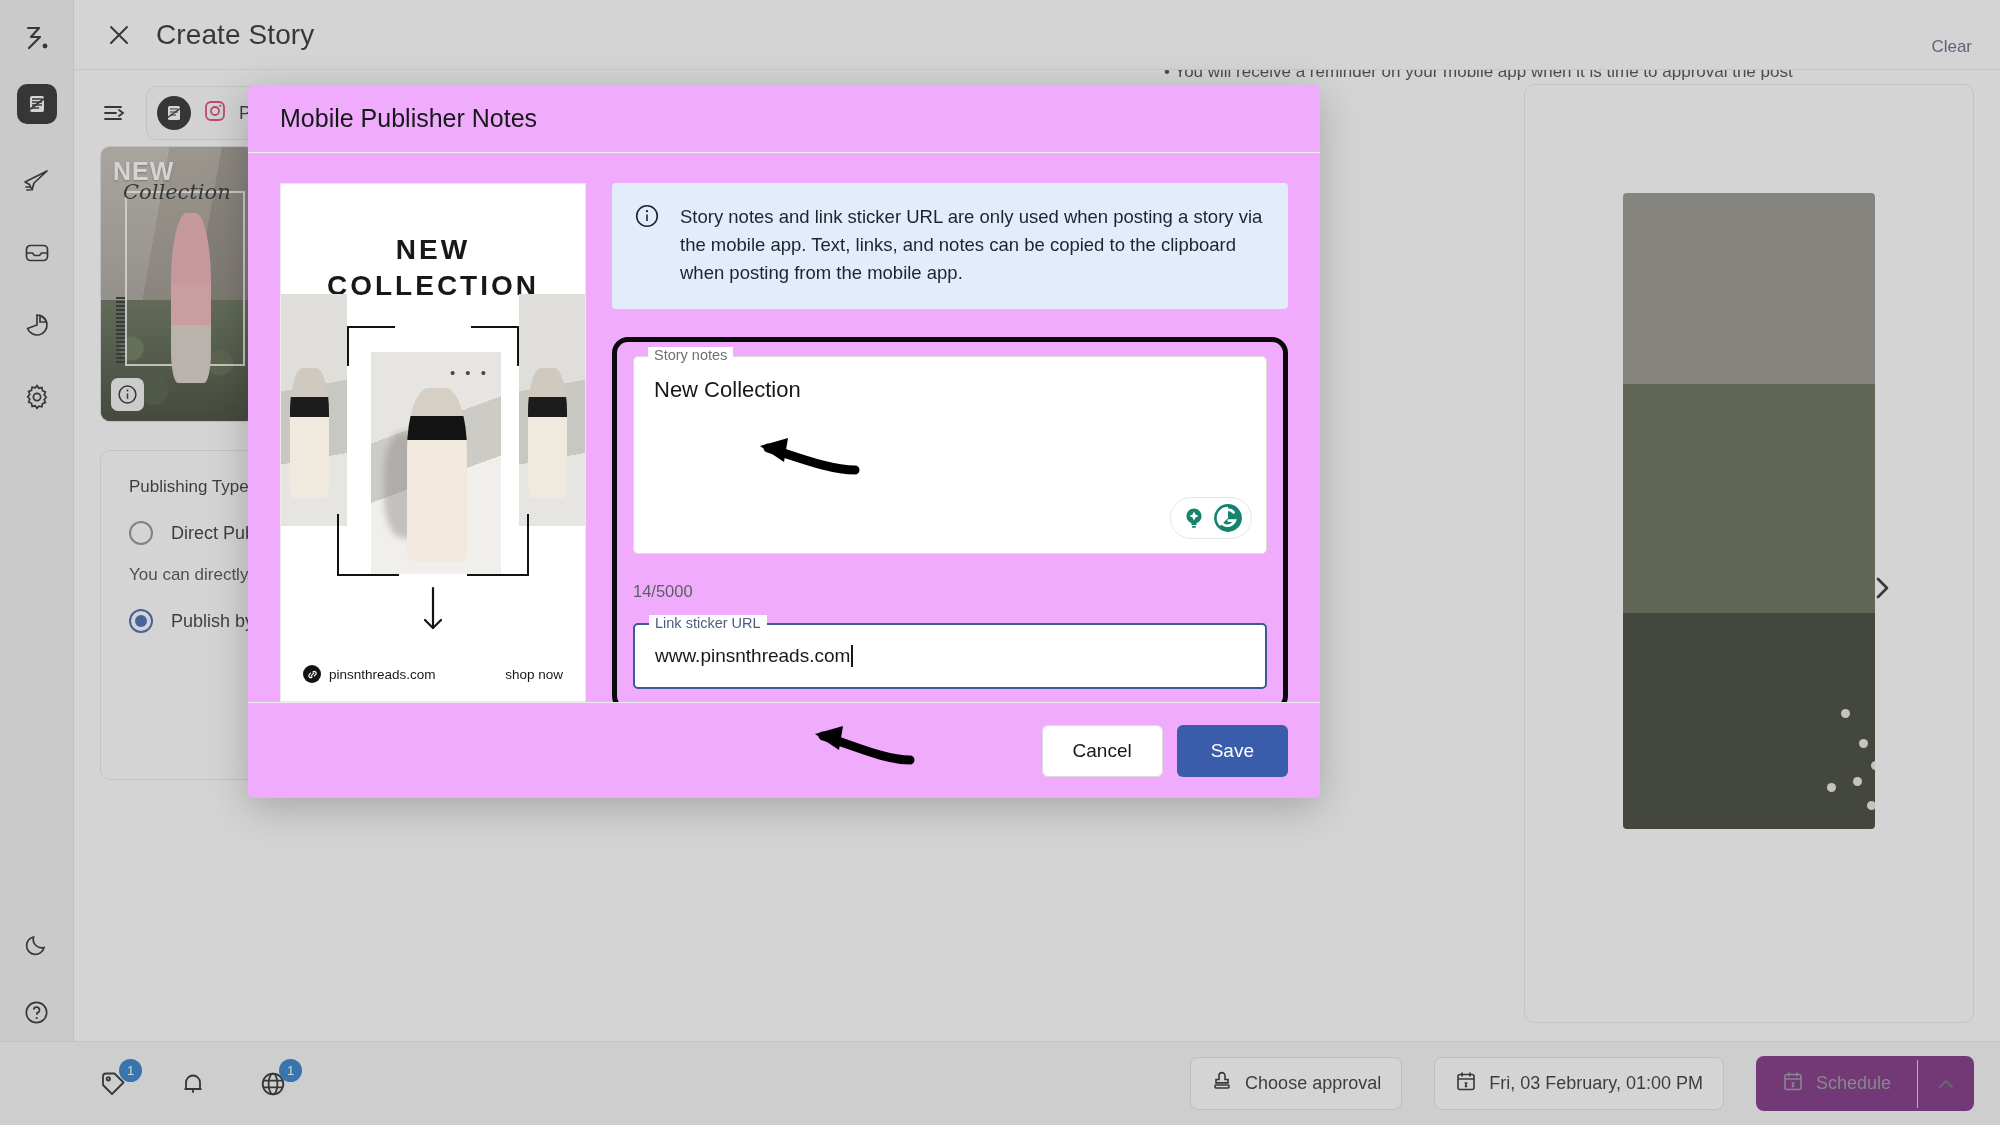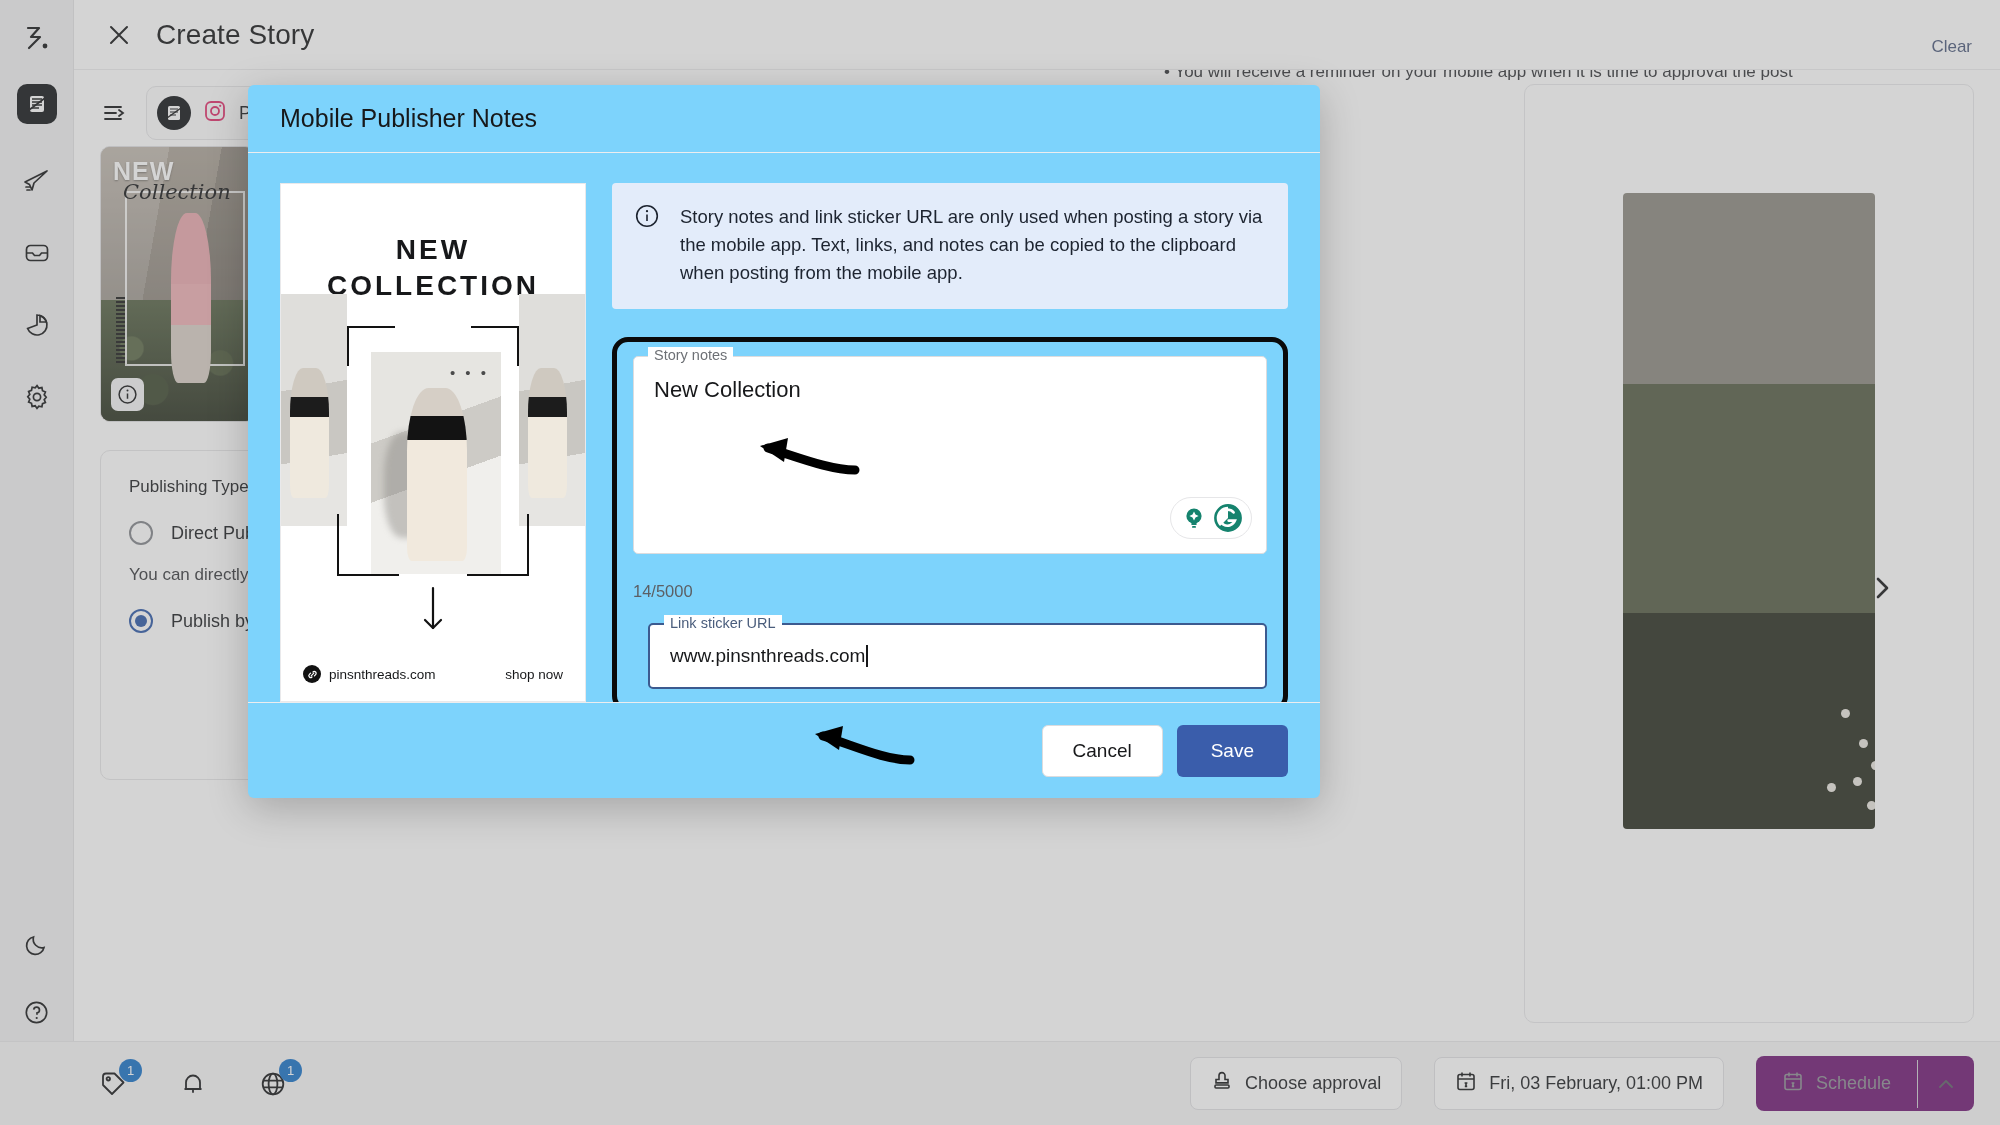--- a/index.html
+++ b/index.html
@@ -139,21 +139,21 @@
   .bb-right { margin-left:auto; display:flex; align-items:center; gap: 32px; padding-right: 26px; }
   .bb-btn { display:flex; align-items:center; gap: 12px; border:1px solid #e0e0e3; border-radius: 8px;
      background:#fff; padding: 12px 20px; font-size: 18px; color:#1d1f22; cursor:pointer; }
   .sched-group { display:flex; align-items:center; border-radius: 8px; overflow:hidden; background:#701a75; }
   .sched-btn { display:flex; align-items:center; gap: 12px; padding: 14px 26px; font-size: 18px; color:#8e9095; cursor:default; }
   .sched-caret { padding: 14px 18px; border-left: 1px solid #cfcfd3; display:flex; align-items:center; }
 
   
   .modal {
     position: absolute; left: 248px; top: 85px; width: 1072px; height: 713px;
-    background: #7dd3fc; border-radius: 6px; z-index: 60;
+    background: #f0abfc; border-radius: 6px; z-index: 60;
     box-shadow: 0 10px 40px rgba(0,0,0,.22);
     display:flex; flex-direction: column;
   }
   .modal-head { height: 68px; display:flex; align-items:center; padding: 0 32px;
     border-bottom: 1px solid #ededef; }
   .modal-title { font-size: 25px; color:#17181a; font-weight: 500; }
   .modal-body { flex: 1; display: flex; padding: 30px 32px 0 32px; gap: 26px; overflow: hidden; }
 
   
   .prev-col { width: 306px; flex: none; border: 1px solid #e9e9eb; background:#fff;
@@ -195,21 +195,21 @@
   .field { position: relative; border: 1px solid #dcdcde; border-radius: 5px; background:#fff; }
   .field.focused { border: 2px solid #3c5a8f; }
   .field-legend { position:absolute; top: -10px; left: 14px; background:#fff; padding: 0 6px;
      font-size: 14.5px; color: #6d7075; }
   .field.focused .field-legend { color:#4a5d7c; }
   .notes-area { height: 196px; padding: 20px 20px 0 20px; font-size: 22px; color:#17181a; }
   .gram { position:absolute; right: 14px; bottom: 14px; display:flex; align-items:center;
      background:#fff; border:1px solid #e6e6e8; border-radius: 22px; padding: 5px 8px; gap: 4px; }
   .gram-ic { width: 30px; height: 30px; display:flex; align-items:center; justify-content:center; }
   .counter { text-align:left; font-size: 16.5px; color:#5c5f64; margin-top: 28px; padding-right: 4px;}
-  .url-field { margin-top: 22px; margin-left: 15px; }
+  .url-field { margin-top: 22px; }
   .url-input { padding: 20px 20px; font-size: 19px; color:#17181a; display:flex; align-items:center;}
   .caret { display:inline-block; width: 1.5px; height: 22px; background:#17181a; margin-left: 1px; }
 
   .modal-foot { height: 96px; display:flex; align-items:center; justify-content:flex-end;
      gap: 14px; padding: 0 32px; border-top: 1px solid #ededef; }
   .btn-cancel { border:1px solid #dcdcde; background:#fff; border-radius: 6px;
      padding: 14px 30px; font-size: 19px; color:#17181a; cursor:pointer; }
   .btn-save { border: none; border-radius: 6px; padding: 15px 34px;
      font-size: 19px; color:#fff; cursor:pointer; }
 

